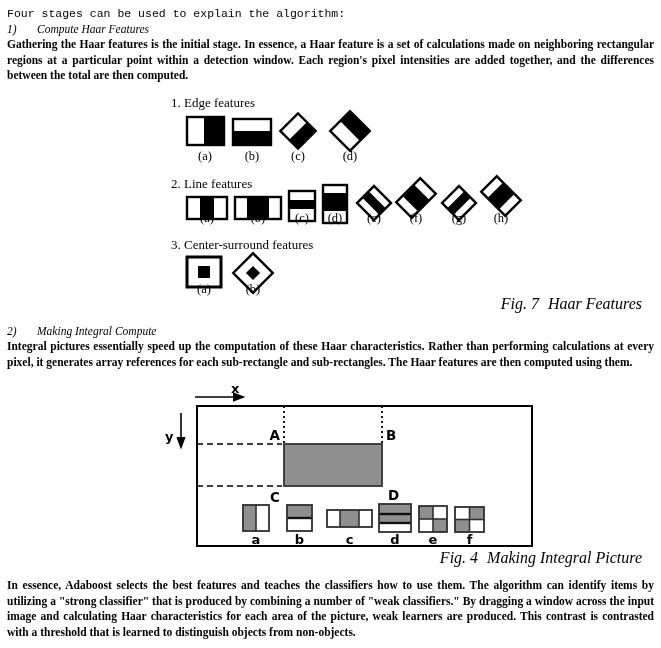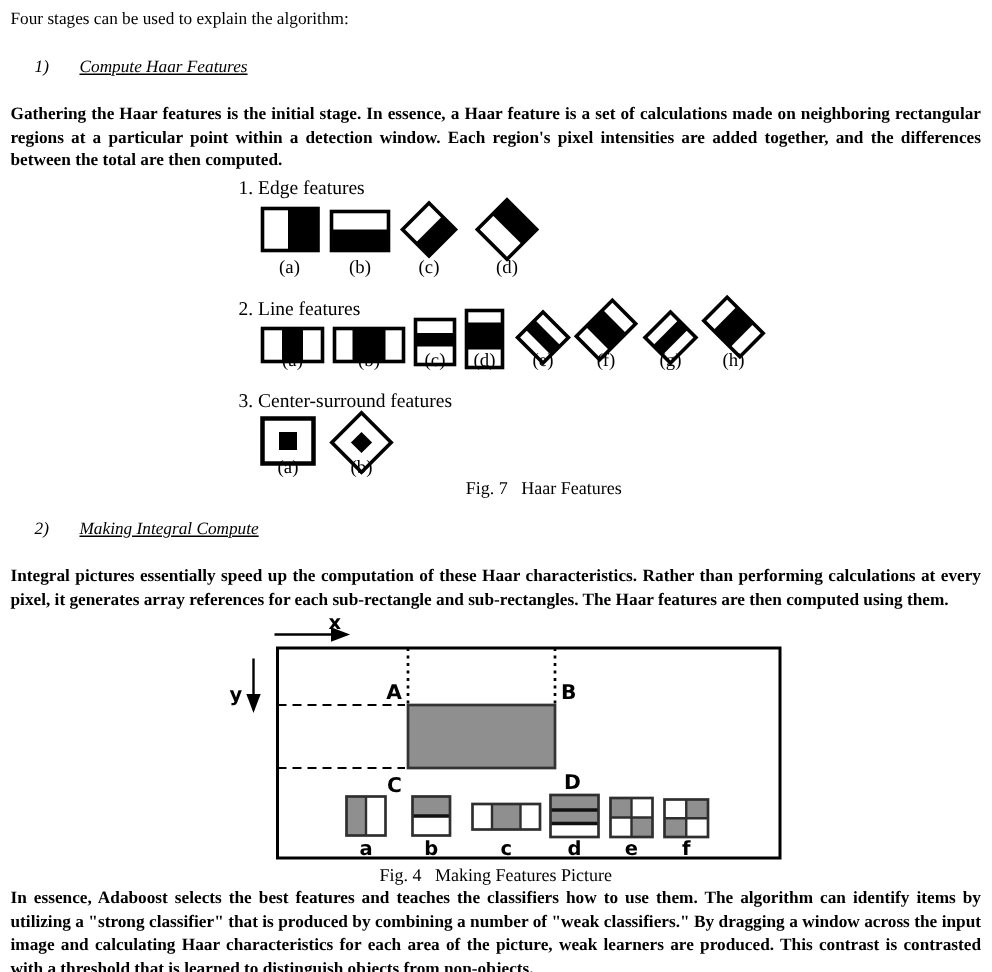--- a/index.html
+++ b/index.html
@@ -2,29 +2,29 @@
 <html><head>
 <meta charset="utf-8">
 <style>
   html,body{margin:0;padding:0;background:#fff;}
   body{
     width:661px;height:648px;box-sizing:border-box;
     padding:6px 7px;color:#000;
     font-family:"Liberation Serif",serif;
     font-size:11.5px;line-height:15.6px;
   }
-  .intro{margin:0;}
-  .section-heading{margin:16px;font-style:italic;text-decoration:underline;}
+  .intro{margin:0;font-family:Liberation Mono, monospace;}
+  .section-heading{margin:0;font-style:italic;}
   .section-heading .hnum{display:inline-block;width:30px;}
   .body-text{margin:0;text-align:justify;font-weight:bold;}
   .sec2,.sec3{margin-top:12px;}
-  figure{margin:0;}
+  figure{margin:12px;}
   .fig7-svg{display:block;margin:2px 0 0 148px;}
   .fig8-svg{display:block;margin:0 0 0 140px;}
-  .fig-caption{text-align:center;font-size:12px;}
+  .fig-caption{text-align:right;font-size:16px;font-style:italic;}
   .fig-caption .cap-text{margin-left:9px;}
   .fig-caption.f7{padding-left:64px;}
 
   
   .f7title{font:13px "Liberation Serif",serif;fill:#000;}
   .f7lab{font:12.5px "Liberation Serif",serif;fill:#000;text-anchor:middle;}
   .wbg{fill:#fff;}
   .blk{fill:#000;}
   .otl{fill:none;stroke:#000;stroke-width:2.4;}
   .otl3{fill:none;stroke:#000;stroke-width:3;}
@@ -228,19 +228,19 @@
       </g>
 
       <text class="f8lab" x="97" y="162">a</text>
       <text class="f8lab" x="140.5" y="162">b</text>
       <text class="f8lab" x="190.5" y="162">c</text>
       <text class="f8lab" x="236" y="162">d</text>
       <text class="f8lab" x="274" y="162">e</text>
       <text class="f8lab" x="310.5" y="162">f</text>
     </svg>
     <figcaption class="fig-caption">
-      <span>Fig. 4</span><span class="cap-text">Making Features Picture</span>
+      <span>Fig. 4</span><span class="cap-text">Making Integral Picture</span>
     </figcaption>
   </figure>
 
   <p class="body-text">In essence, Adaboost selects the best features and teaches the classifiers how to use them. The algorithm can identify items by utilizing a "strong classifier" that is produced by combining a number of "weak classifiers." By dragging a window across the input image and calculating Haar characteristics for each area of the picture, weak learners are produced. This contrast is contrasted with a threshold that is learned to distinguish objects from non-objects.</p>
 
 </main>
 
 </body></html>

